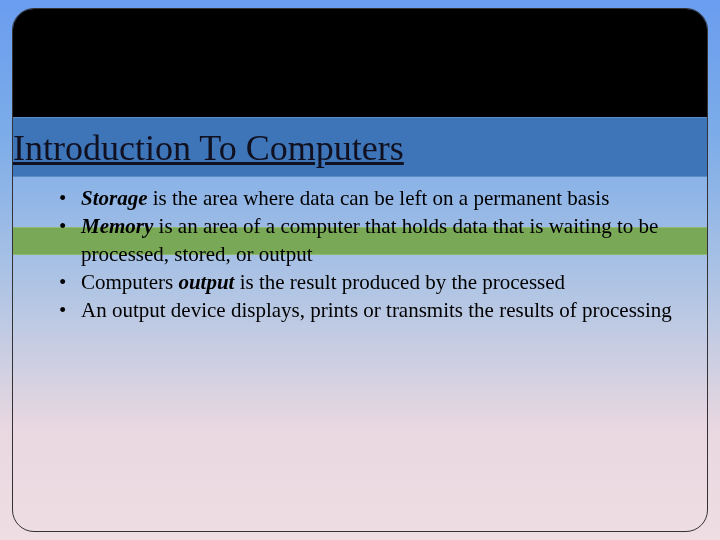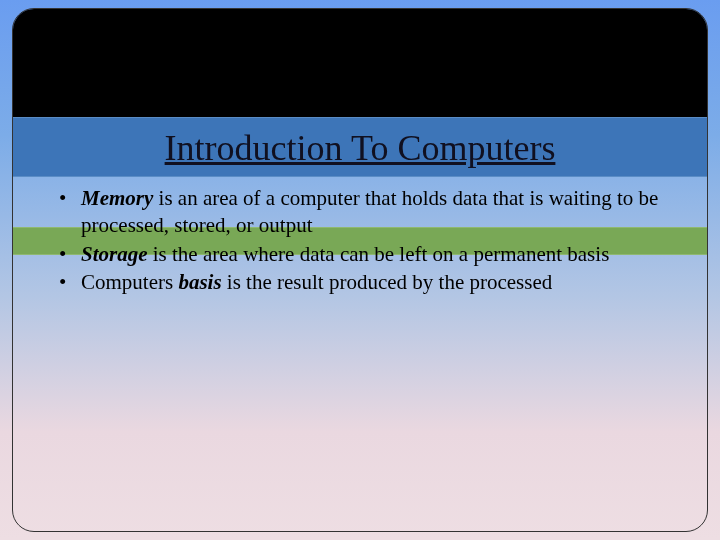--- a/index.html
+++ b/index.html
@@ -37,21 +37,20 @@
     left: 0; right: 0; top: 218px;
     height: 28px;
     background: #79a856;
     border-top: 1px solid #8fb870;
     border-bottom: 1px solid #8fb870;
   }
   .title {
     position: absolute;
     top: 118px;
     left: 0; right: 0;
-    text-align: center;
     font-size: 36px;
     color: #101020;
     text-decoration: underline;
     font-family: "Times New Roman", Times, serif;
     z-index: 5;
   }
   .content {
     position: absolute;
     top: 176px;
     left: 38px;
@@ -84,19 +83,20 @@
 <div class="slide">
   <div class="inner">
     <div class="black-band"></div>
     <div class="blue-band"></div>
     <div class="green-band"></div>
 
     <div class="title">Introduction To Computers</div>
 
     <div class="content">
       <ul>
+        <li><span class="bi">Storage</span><span> is the area where data can be left on a permanent basis</span></li>
         <li><span class="bi">Memory</span><span> is an area of a computer that holds data that is waiting to be processed, stored, or output</span></li>
-        <li><span class="bi">Storage</span><span> is the area where data can be left on a permanent basis</span></li>
-        <li><span>Computers </span><span class="bi">basis</span><span> is the result produced by the processed</span></li>
+        <li><span>Computers </span><span class="bi">output</span><span> is the result produced by the processed</span></li>
+        <li><span>An output device displays, prints or transmits the results of processing</span></li>
       </ul>
     </div>
   </div>
 </div>
 
 </body></html>

